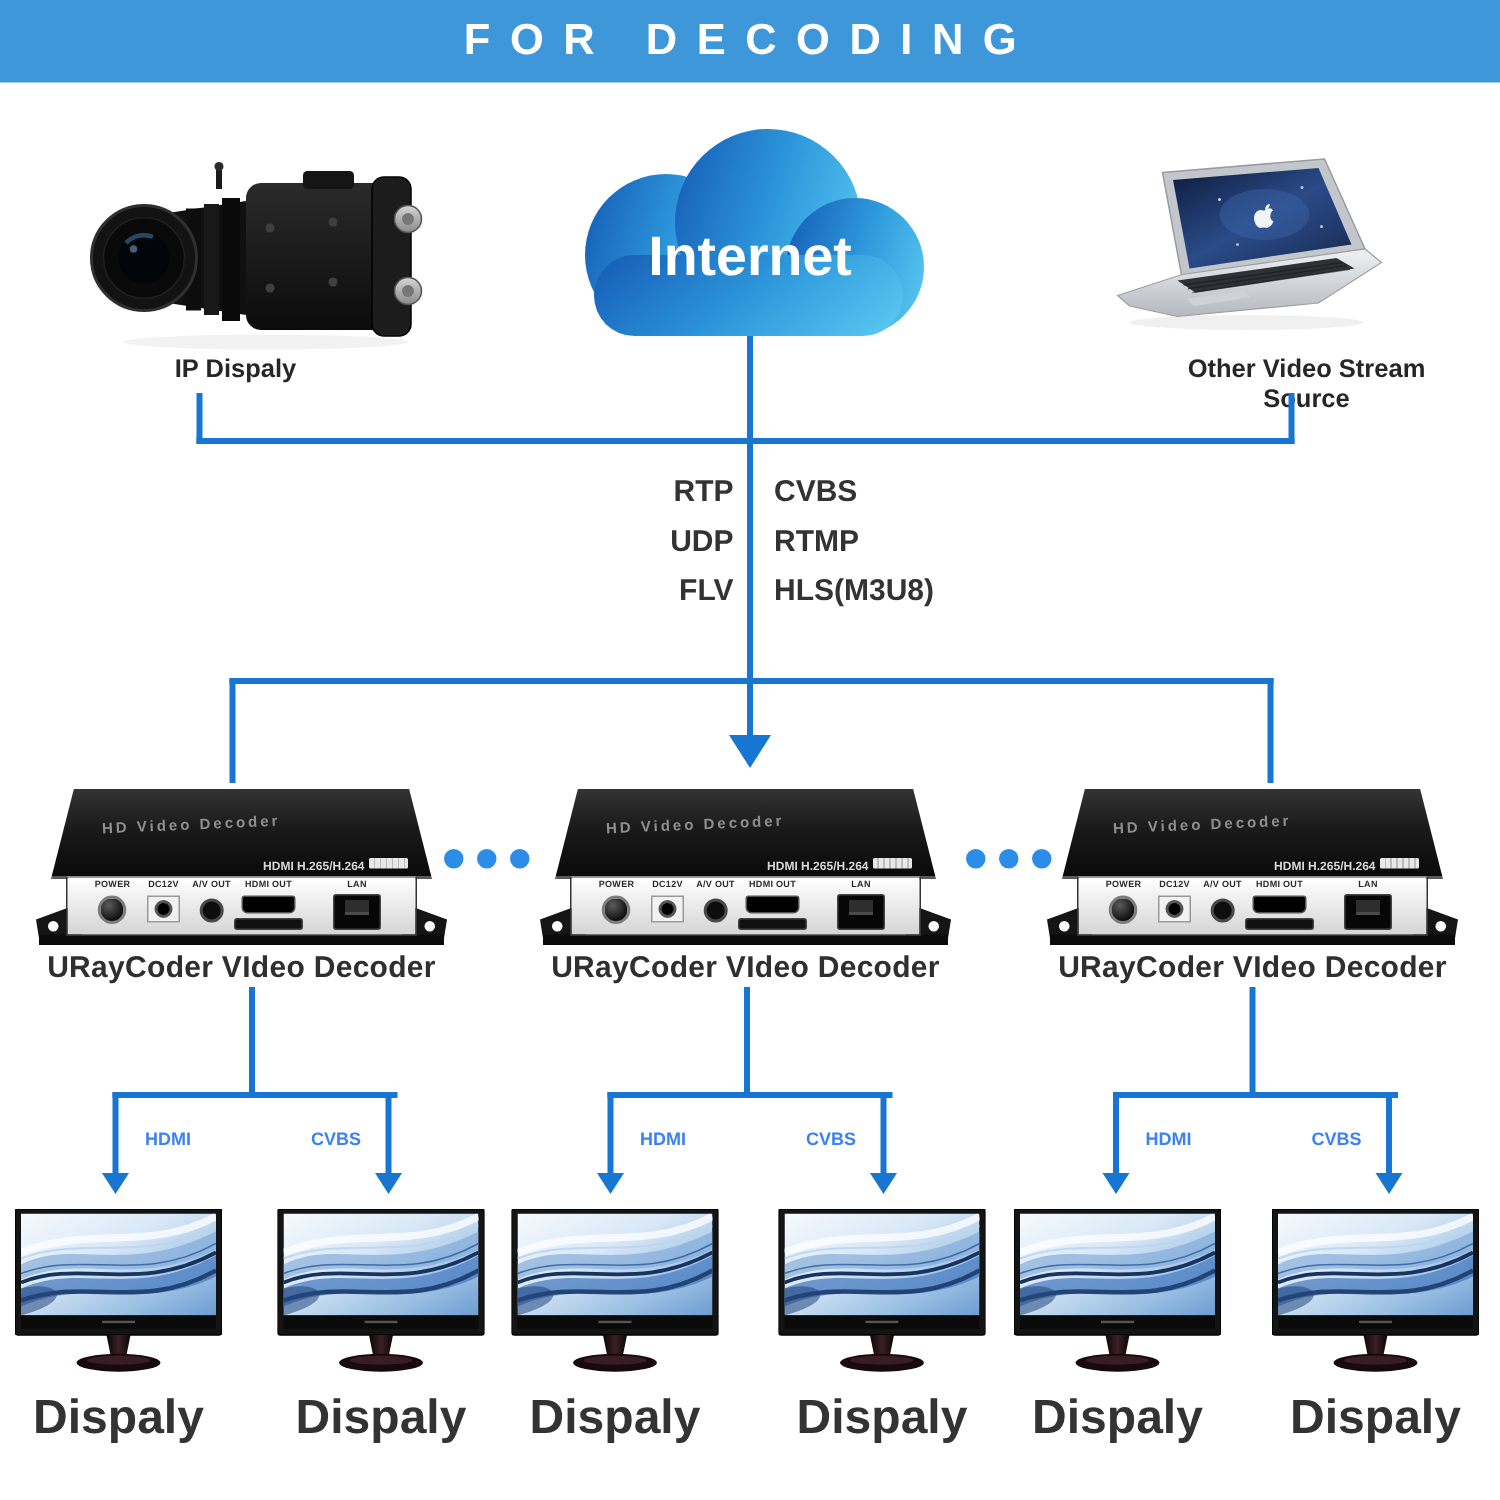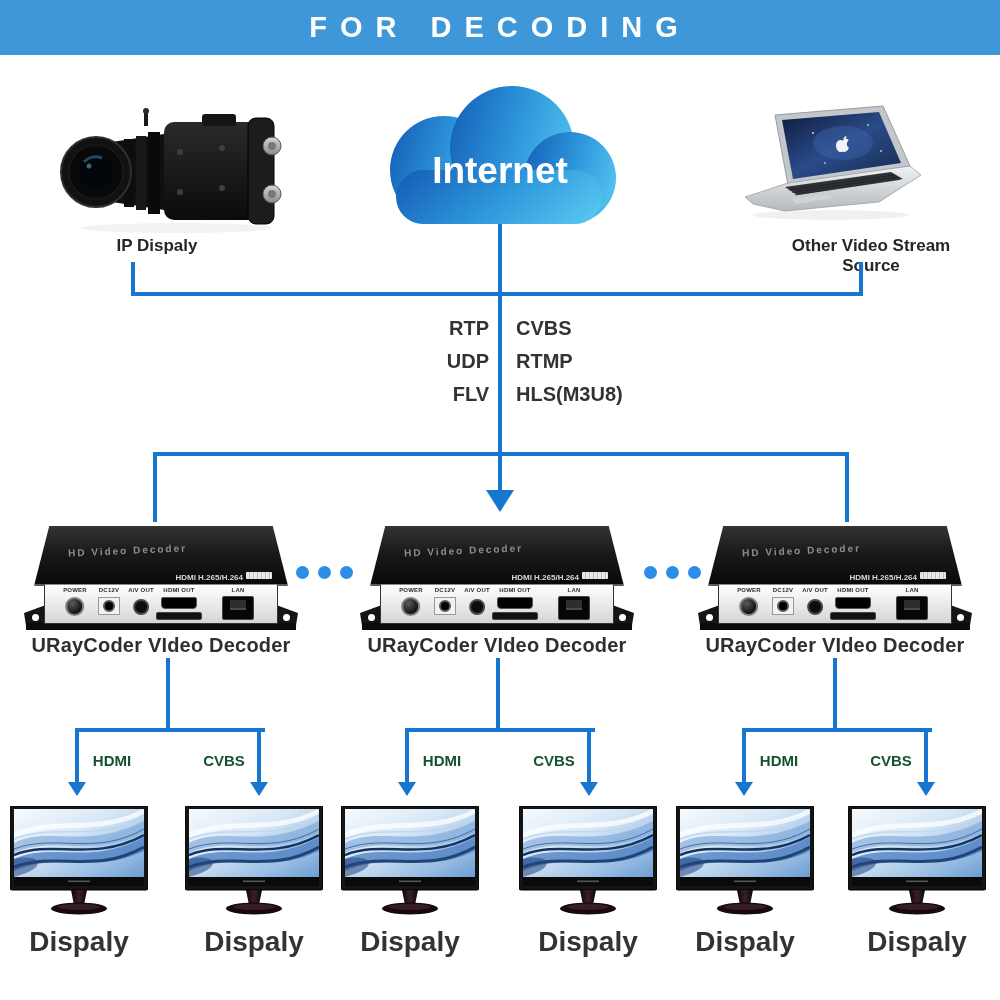--- a/index.html
+++ b/index.html
@@ -9,22 +9,22 @@
 
   
   .banner{left:0;top:0;width:1000px;height:55px;background:#3E97D8;}
   .banner-title{width:100%;text-align:center;line-height:55px;color:#fff;font-size:29px;
                 font-weight:bold;letter-spacing:13px;}
 
   
   .lbl{color:#262626;font-weight:bold;text-align:center;}
   .src-lbl{font-size:17px;}
   .dec-lbl{font-size:20px;color:#2f2f2f;letter-spacing:.2px;}
-  .port-branch-lbl{font-size:15px;color:#14532d;}
-  .disp-lbl{font-size:28px;color:#333;}
+  .port-branch-lbl{font-size:12px;color:#3b82f6;}
+  .disp-lbl{font-size:32px;color:#333;}
 
   
   .hline,.vline{background:#1776D2;}
   .hline{height:4px;}
   .vline{width:4px;}
   .arrowhead{width:0;height:0;border-left:14px solid transparent;border-right:14px solid transparent;
              border-top:22px solid #1776D2;}
   .arrowhead.sm{border-left:9px solid transparent;border-right:9px solid transparent;
                 border-top:14px solid #1776D2;}
   .dot{width:13px;height:13px;border-radius:50%;background:#2B8DE8;}

